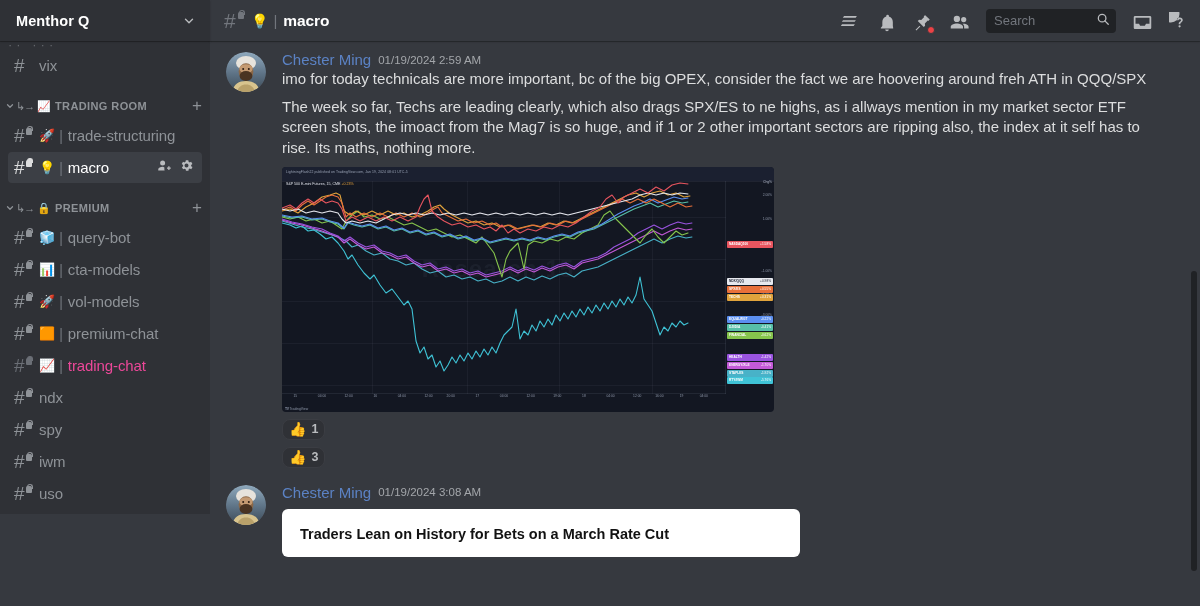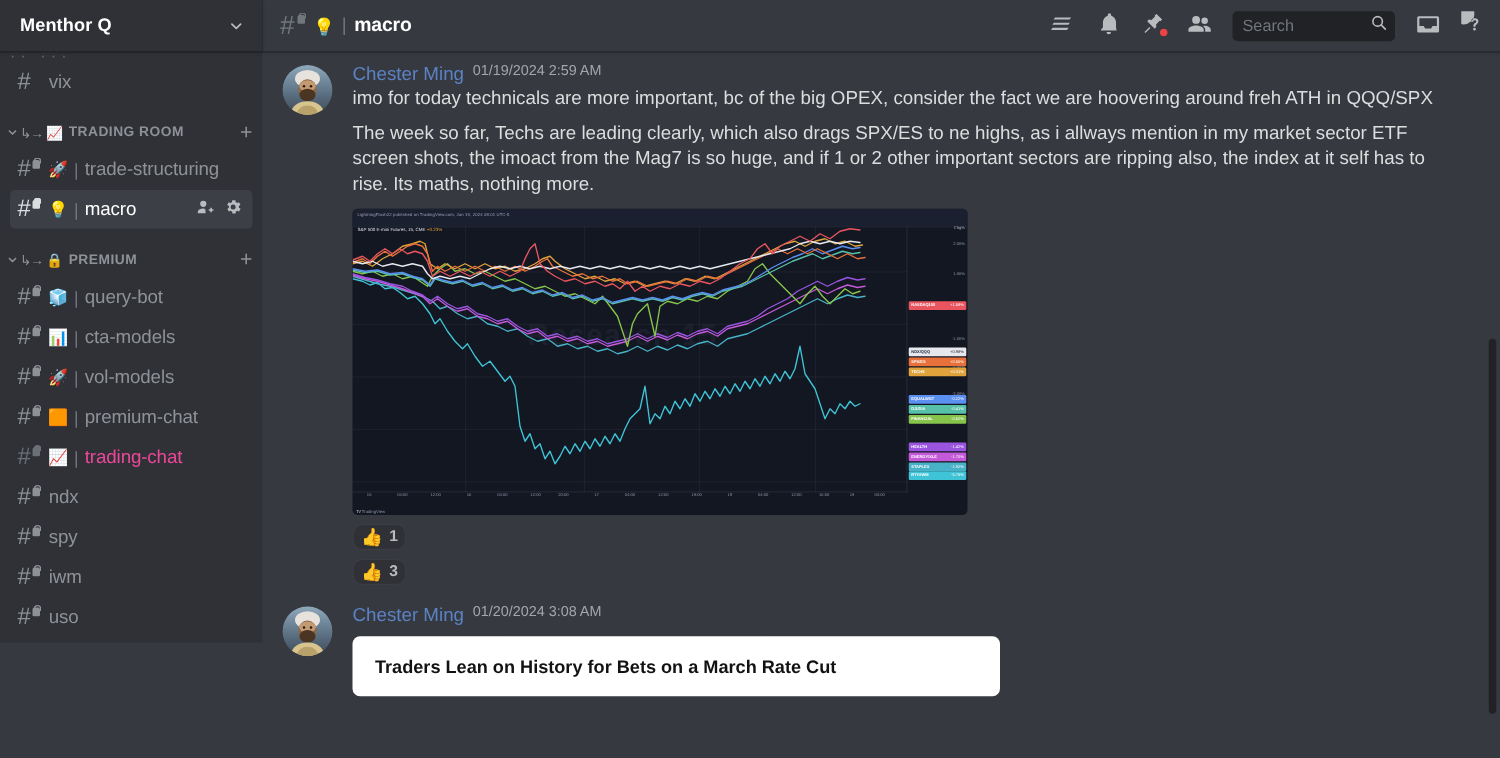--- a/index.html
+++ b/index.html
@@ -114,21 +114,21 @@
     background: #36393f;
     box-shadow: 0 1px 0 rgba(0,0,0,.22), 0 1px 2px rgba(0,0,0,.18);
     position: relative; z-index: 2;
   }
   .topbar .hash { width: 22px; font-size: 21px; color: #72767d; margin-right: 5px; }
   .topbar .lockdot { background:#72767d; } .topbar .lockdot::before{ border-color:#72767d; }
   .tb-emoji { font-size: 14px; margin-right: 5px; }
   .tb-pipe { color: #72767d; margin-right: 6px; font-size: 15px; }
   .tb-title { font-size: 15.5px; font-weight: bold; color: #fff; letter-spacing: -.1px; }
   .tb-spacer { flex: 1; }
-  .tb-icons { display: flex; align-items: flex-start; gap: 16px; color: #b9bbbe; }
+  .tb-icons { display: flex; align-items: flex-end; gap: 16px; color: #b9bbbe; }
   .tb-ico { display: flex; align-items: center; cursor: pointer; position: relative; }
   .pin-badge {
     position: absolute; right: -2px; bottom: -1px;
     width: 8px; height: 8px; border-radius: 50%;
     background: #ed4245; border: 1.5px solid #36393f;
   }
   .search-box {
     width: 130px; height: 24px; background: #202225;
     border-radius: 4px; display: flex; align-items: center;
     padding: 0 6px 0 8px; cursor: text;
@@ -148,21 +148,21 @@
     display: flex; padding: 10px 48px 2px 16px;
     position: relative;
   }
   .avatar {
     width: 40px; height: 40px; border-radius: 50%;
     flex: 0 0 40px; margin-right: 16px; margin-top: 1px;
     overflow: hidden; position: relative;
     background: #4f545c;
   }
   .msg-body { flex: 1; min-width: 0; }
-  .msg-head { display: flex; align-items: flex-start; gap: 7px; margin-bottom: 1px; }
+  .msg-head { display: flex; align-items: center; gap: 7px; margin-bottom: 1px; }
   .author { font-size: 15px; font-weight: 500; color: #5b82c4; cursor: pointer; }
   .ts { font-size: 11.5px; color: #a3a6aa; font-weight: 500; }
   .mtext { font-size: 15px; line-height: 1.375; color: #dcddde; white-space: pre-wrap; }
   .mtext.bold { font-weight: bold; color: #dcddde; }
   .mtext + .mtext { margin-top: 7px; }
 
   .chart-wrap {
     margin-top: 8px; width: 492px; height: 245px;
     border-radius: 4px; overflow: hidden; background: #131722;
     position: relative; cursor: pointer;
@@ -625,21 +625,21 @@
               <circle cx="17.2" cy="17" r="1" fill="#2a1c12"></circle>
               <circle cx="22.8" cy="17" r="1" fill="#2a1c12"></circle>
               <path d="M6 40c1.5-8 7-11 14-11s12.5 3 14 11z" fill="#d8c48e"></path>
               <path d="M11 40c1-5 4.6-7.6 9-7.6s8 2.6 9 7.6z" fill="#b9a16a"></path>
             </g>
           </svg>
         </div>
         <div class="msg-body">
           <div class="msg-head">
             <span class="author">Chester Ming</span>
-            <span class="ts">01/20/2024 3:08 AM</span>
+            <span class="ts">01/19/2024 3:08 AM</span>
           </div>
           <div class="embed-card">
             <div class="embed-title">Traders Lean on History for Bets on a March Rate Cut</div>
 
           </div>
         </div>
       </div>
 
     </div>
 

